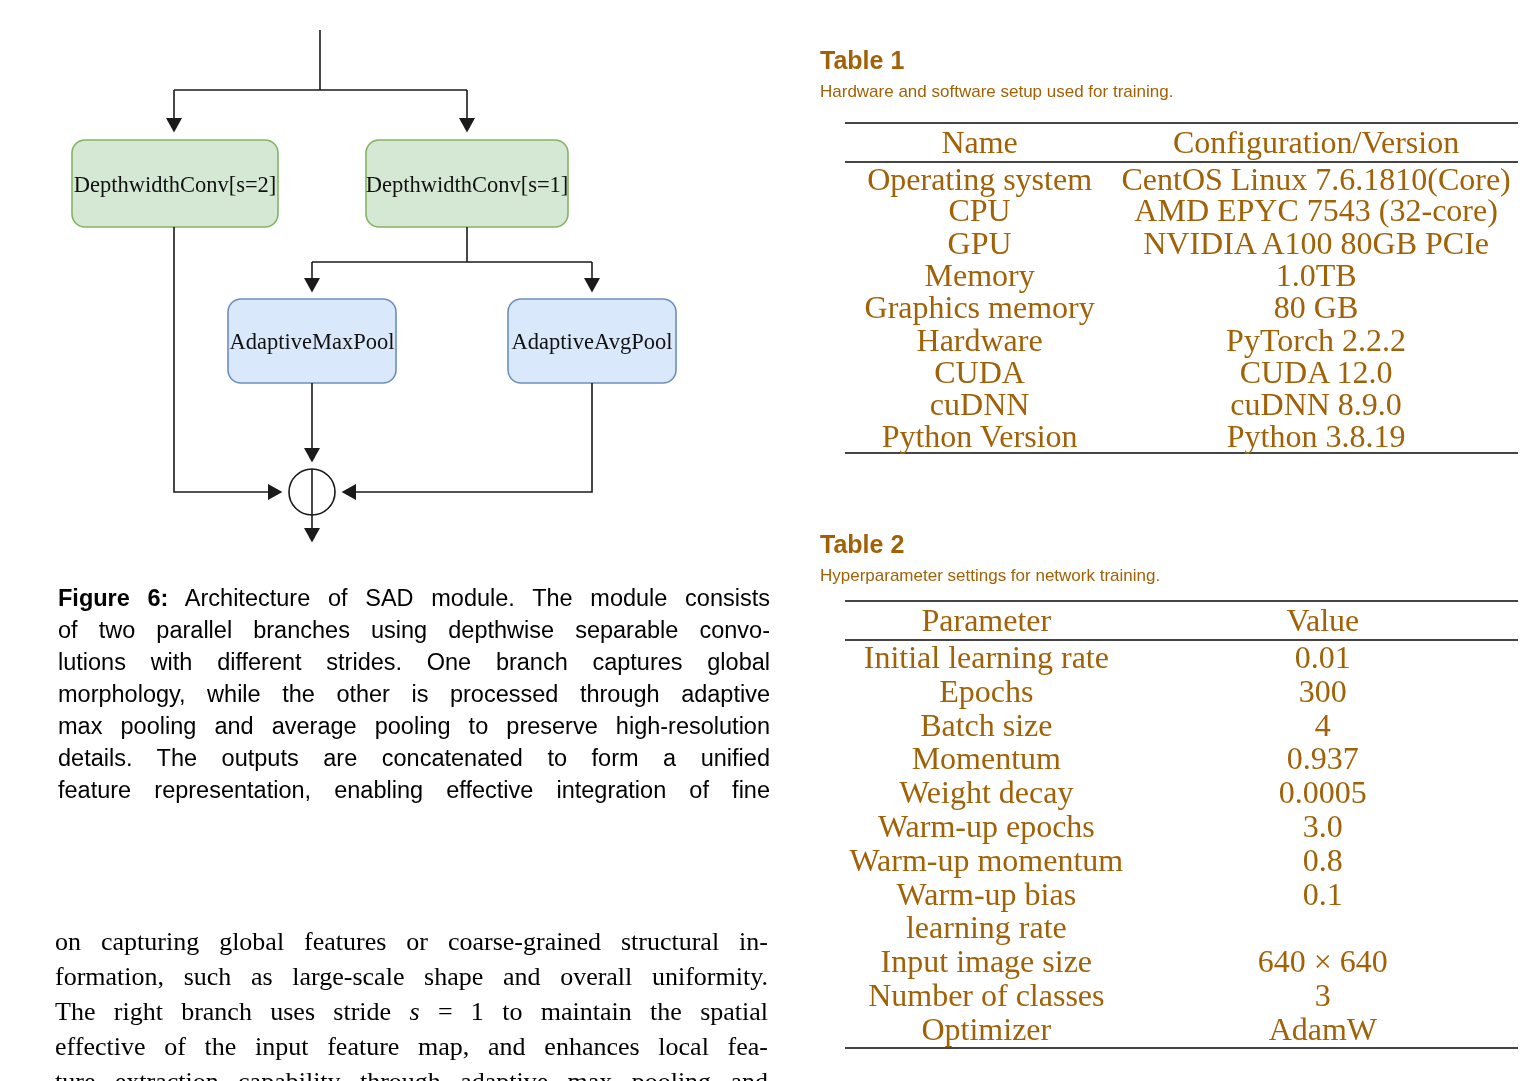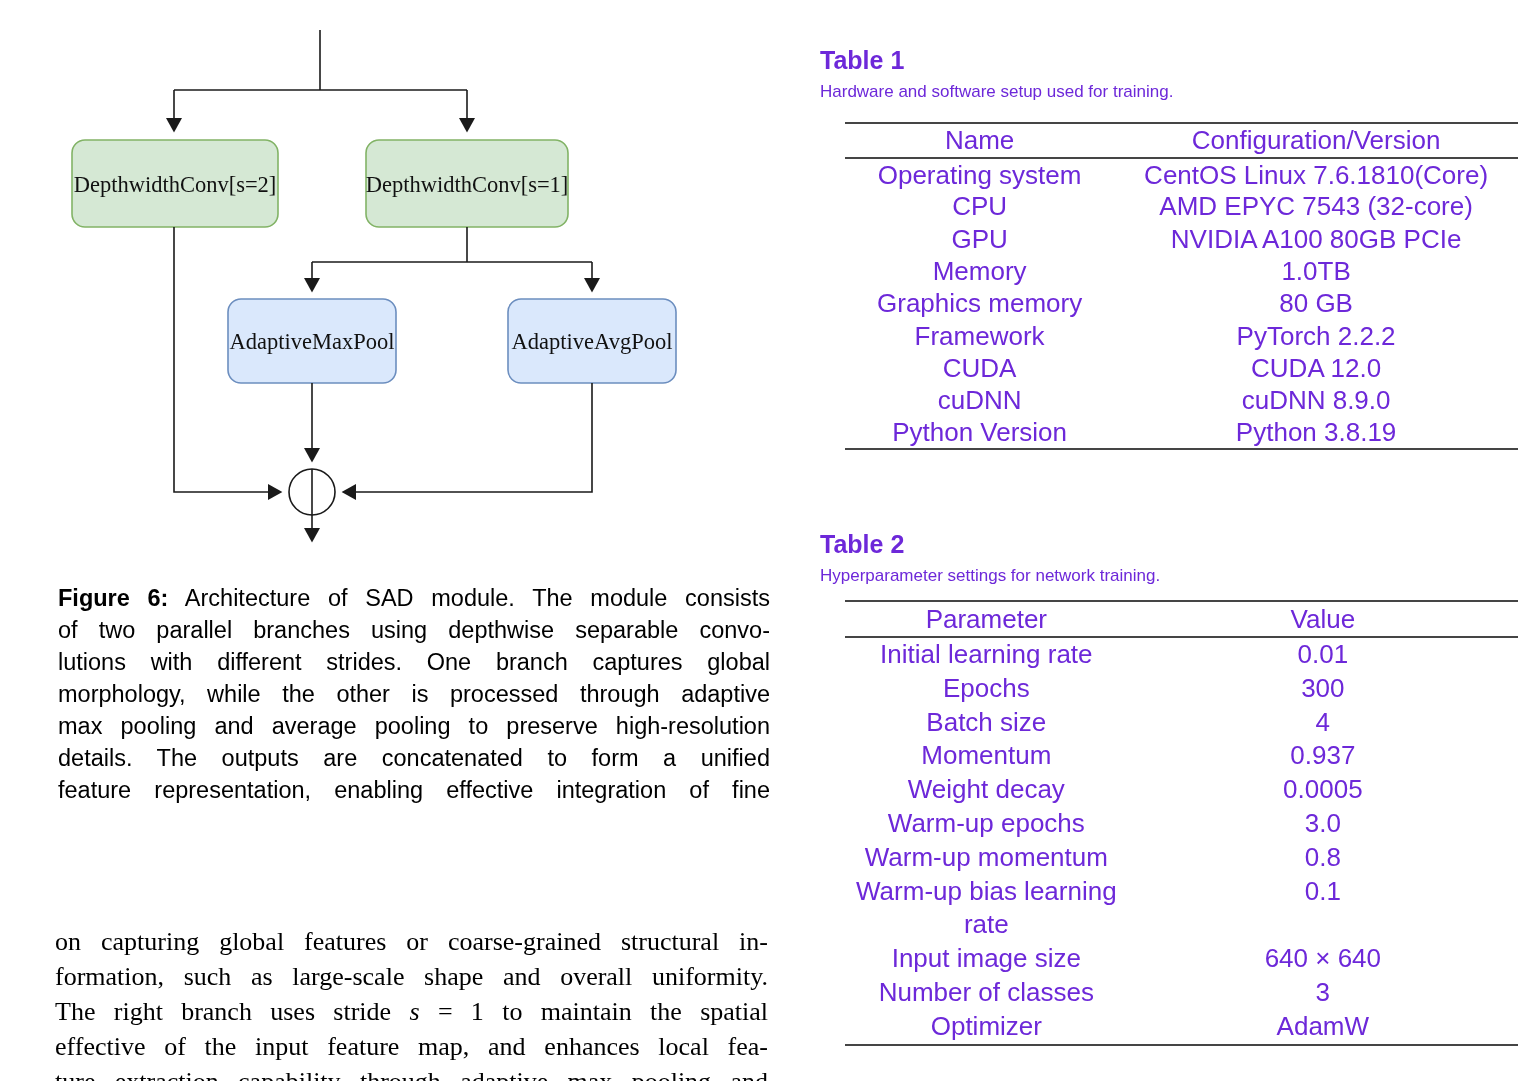--- a/index.html
+++ b/index.html
@@ -51,32 +51,32 @@
   }
   .body-line { text-align: justify; text-align-last: justify; }
   .body-line i { font-style: italic; }
 
   
   .tblock {
     position: absolute;
     left: 820px;
     width: 700px;
     font-family: "Liberation Sans", sans-serif;
-    color: #6d28d9;
+    color: #a16207;
   }
   #table1-block { top: 44px; }
   #table2-block { top: 528px; }
   .tbl-title { font-weight: bold; font-size: 25px; line-height: 32px; }
   .tbl-cap   { font-size: 17px; line-height: 32px; }
   table.t {
     border-collapse: collapse;
     margin-left: 25px;
     width: 673px;
-    font-family: Liberation Sans, sans-serif;
-    font-size: 26px;
+    font-family: Liberation Serif, serif;
+    font-size: 32px;
     table-layout: fixed;
   }
   .t th, .t td { text-align: center; font-weight: normal; padding: 0; vertical-align: middle; }
   .t thead tr { border-top: 2px solid #454545; border-bottom: 2px solid #454545; }
   .t tbody tr:last-child { border-bottom: 2px solid #454545; }
   #table1-block table.t { margin-top: 14px; }
   #table2-block table.t { margin-top: 8px; }
   #table1-block thead tr { height: 35px; }
   #table1-block tbody td { height: 32.3px; line-height: 30px; }
   #table2-block thead tr { height: 36px; }
@@ -174,21 +174,21 @@
           </tr>
         <tr>
             <td>Memory</td>
             <td>1.0TB</td>
           </tr>
         <tr>
             <td>Graphics memory</td>
             <td>80 GB</td>
           </tr>
         <tr>
-            <td>Framework</td>
+            <td>Hardware</td>
             <td>PyTorch 2.2.2</td>
           </tr>
         <tr>
             <td>CUDA</td>
             <td>CUDA 12.0</td>
           </tr>
         <tr>
             <td>cuDNN</td>
             <td>cuDNN 8.9.0</td>
           </tr>

